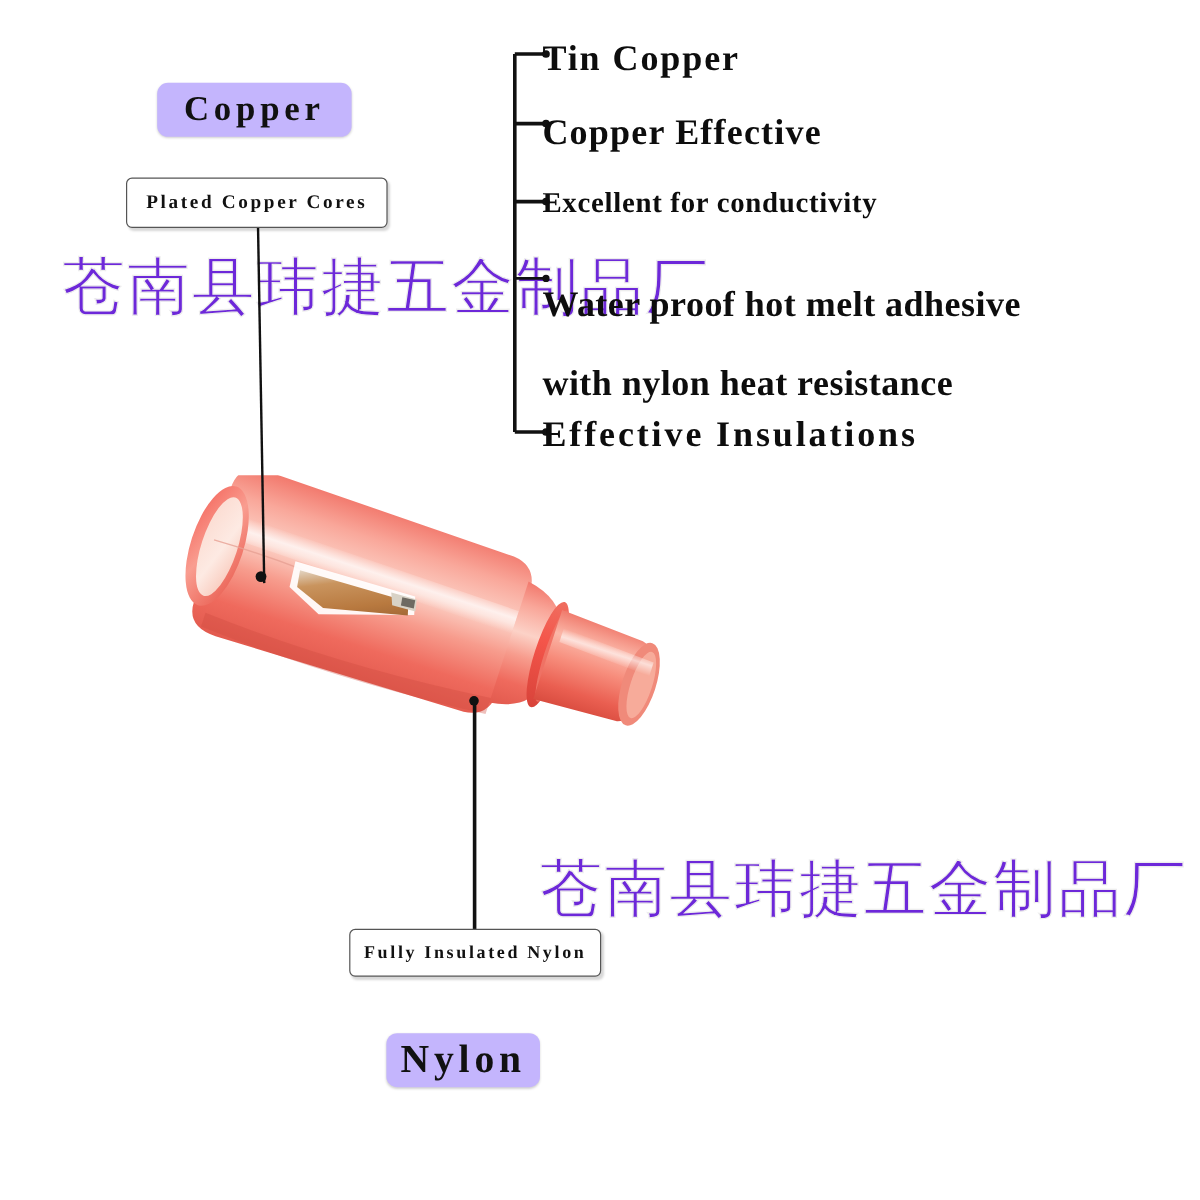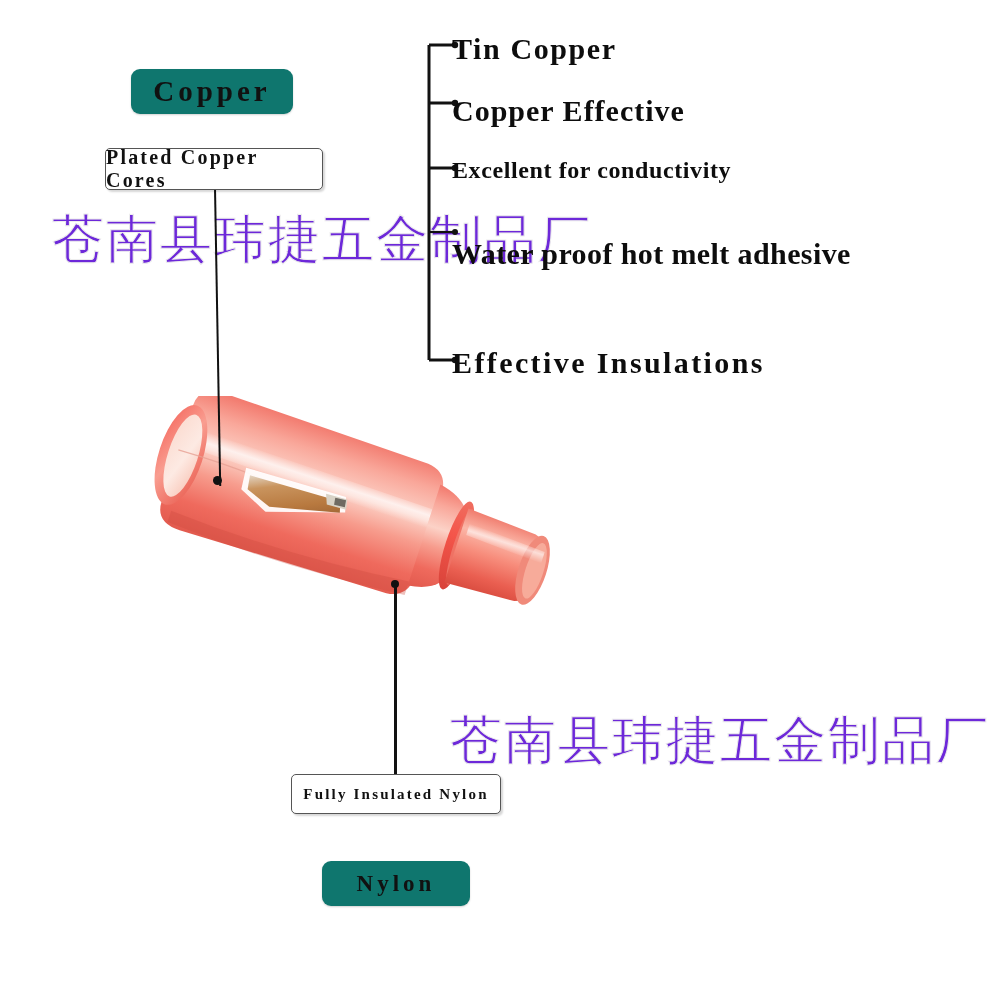--- a/index.html
+++ b/index.html
@@ -40,44 +40,44 @@
   }
   .wm-2 {
     left: 450px;
     top: 706px;
     font-size: 52px;
   }
 
   
   .badge {
     position: absolute;
-    background: #0f766e;
+    background: #c4b5fd;
     border-radius: 9px;
     color: #111111;
     font-family: "Liberation Serif", serif;
     font-weight: 700;
     display: flex;
     align-items: center;
     justify-content: center;
     letter-spacing: 4px;
     box-shadow: 0 1px 2px rgba(0,0,0,0.18);
   }
   .badge-copper {
     left: 131px;
     top: 69px;
     width: 162px;
     height: 45px;
     font-size: 29px;
   }
   .badge-nylon {
     left: 322px;
     top: 861px;
-    width: 148px;
+    width: 128px;
     height: 45px;
-    font-size: 23px;
+    font-size: 33px;
   }
 
   
   .callout-box {
     position: absolute;
     background: #ffffff;
     border: 1.6px solid #555555;
     border-radius: 5px;
     display: flex;
     align-items: center;
@@ -86,21 +86,21 @@
     font-family: "Liberation Serif", serif;
     font-weight: 700;
     letter-spacing: 2.2px;
     box-shadow: 2px 2px 2px rgba(0,0,0,0.16);
   }
   .box-cores {
     left: 105px;
     top: 148px;
     width: 216px;
     height: 40px;
-    font-size: 20px;
+    font-size: 16px;
   }
   .box-nylon {
     left: 291px;
     top: 774px;
     width: 208px;
     height: 38px;
     font-size: 15px;
   }
 
   
@@ -306,19 +306,20 @@
       <span class="feature-line">Tin Copper</span>
     </div>
     <div class="feature-item f1">
       <span class="feature-line">Copper Effective</span>
     </div>
     <div class="feature-item f2">
       <span class="feature-line">Excellent for conductivity</span>
     </div>
     <div class="feature-item f3">
       <span class="feature-line">Water proof hot melt adhesive</span>
+      <span class="feature-line">with nylon heat resistance</span>
     </div>
     <div class="feature-item f4">
       <span class="feature-line">Effective Insulations</span>
     </div>
   </div>
 
 </div>
 
 </body></html>

